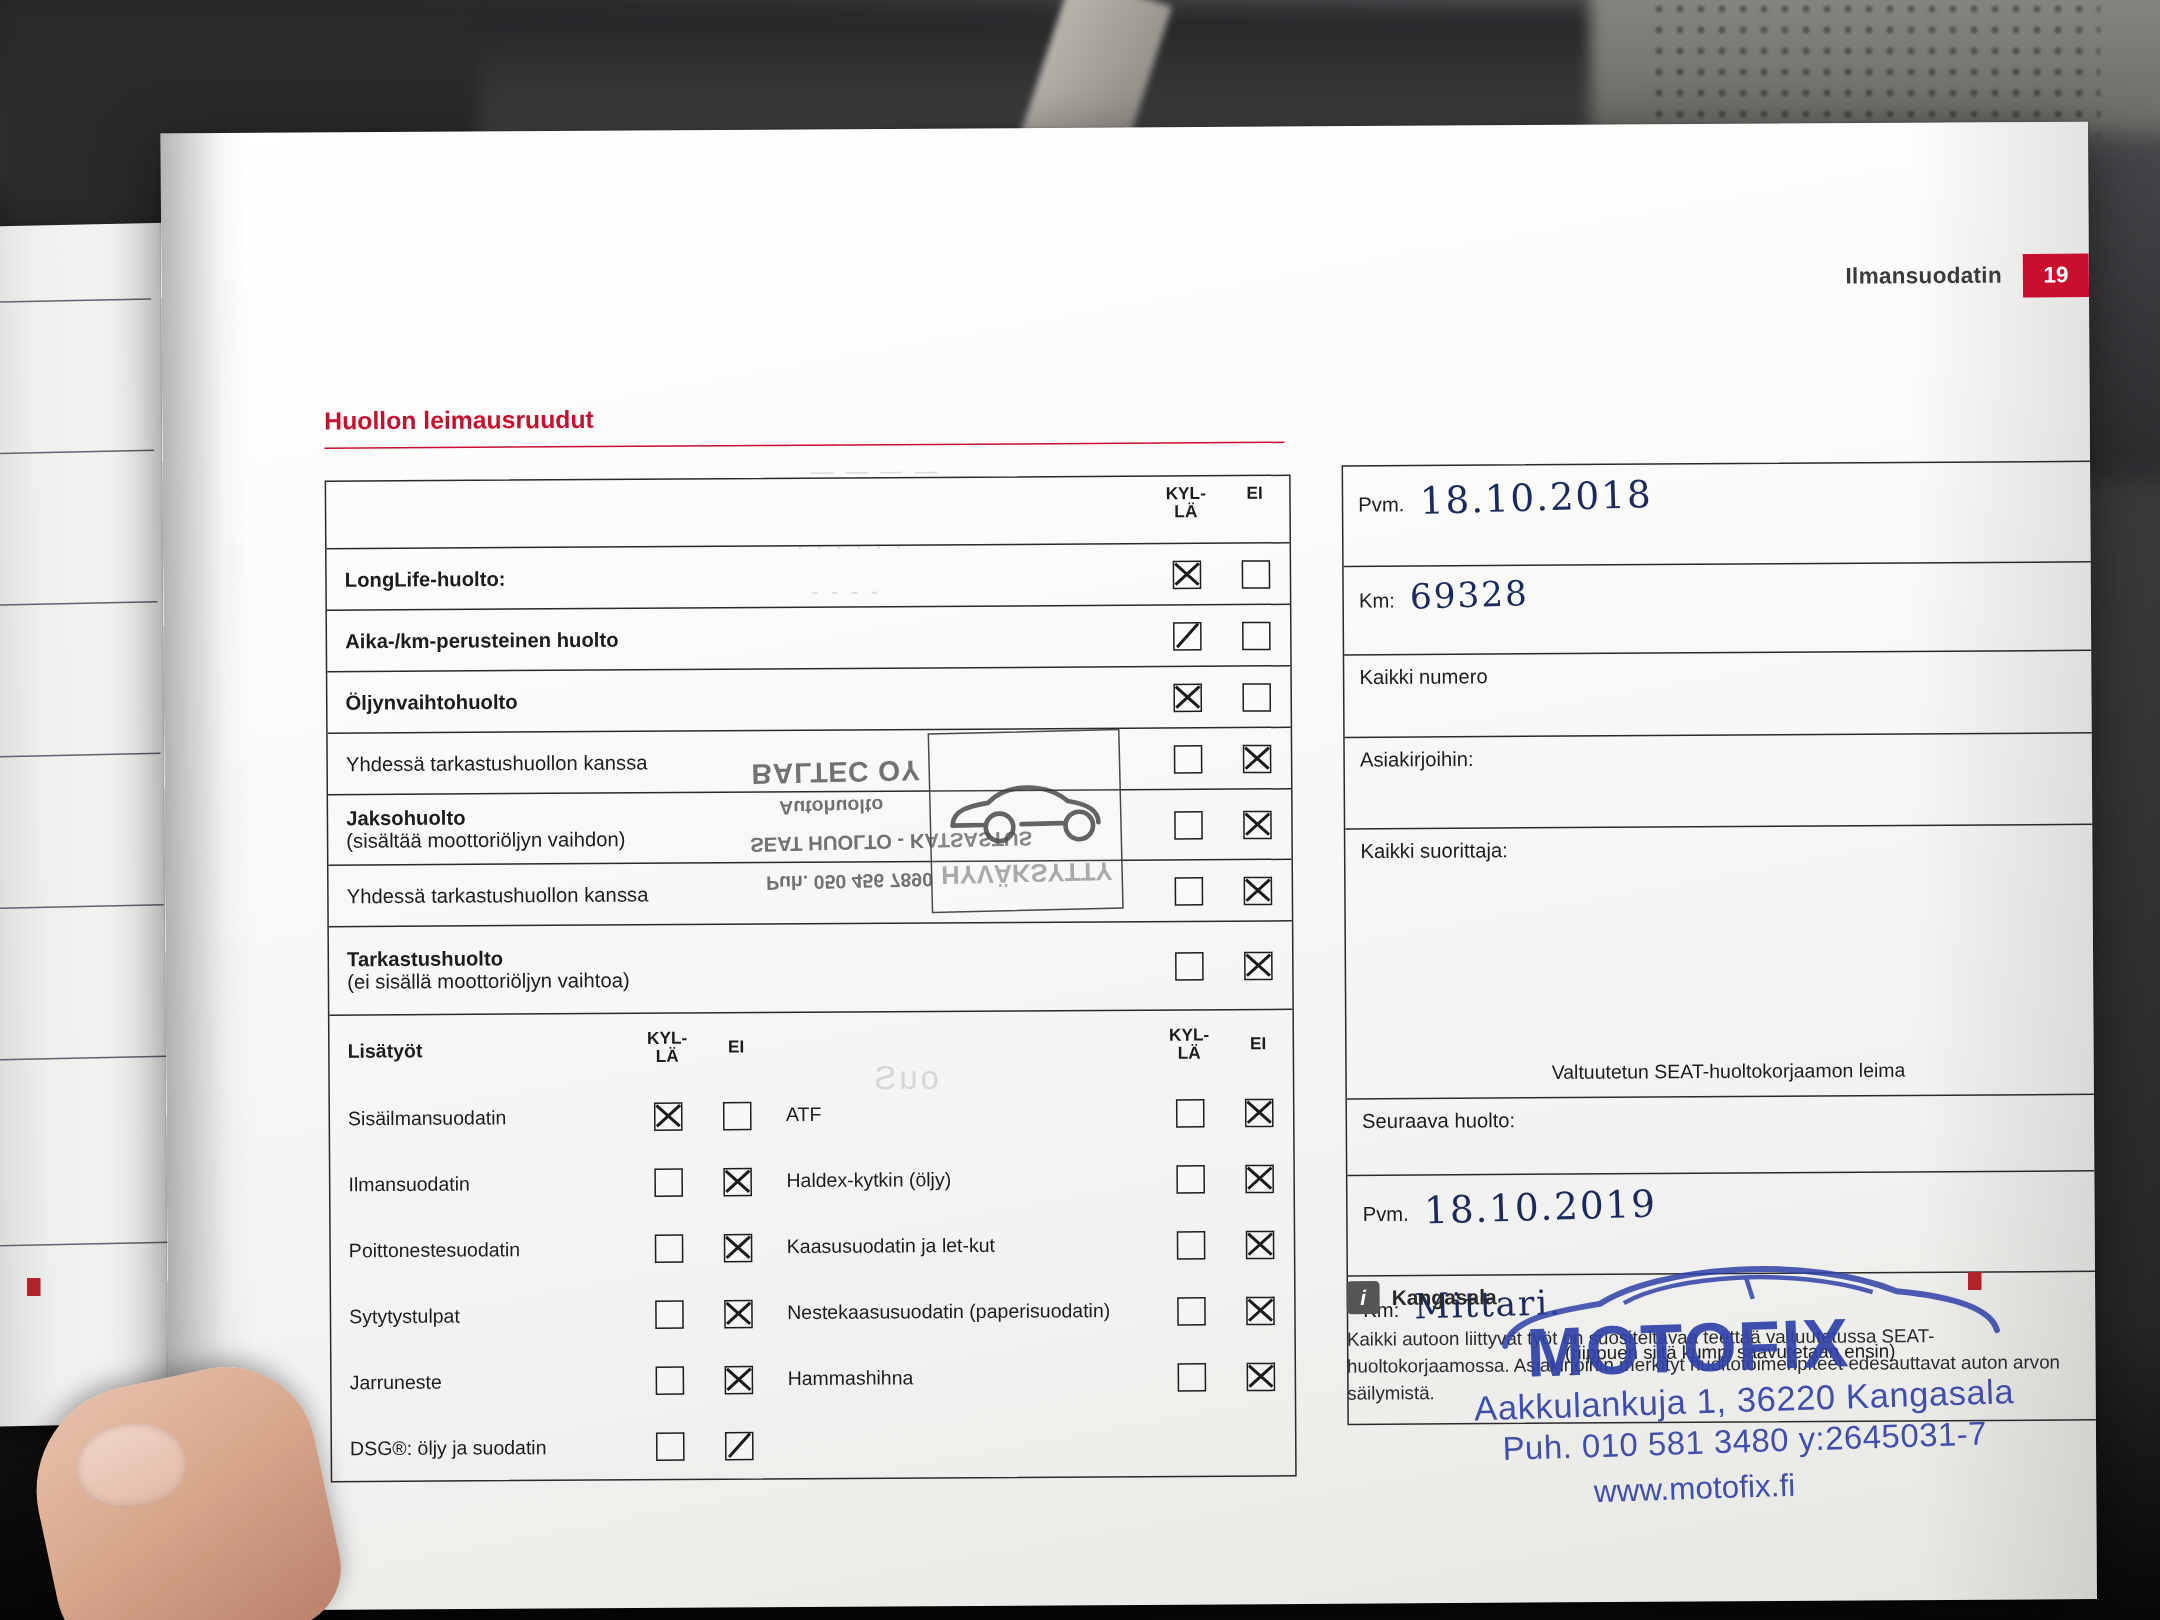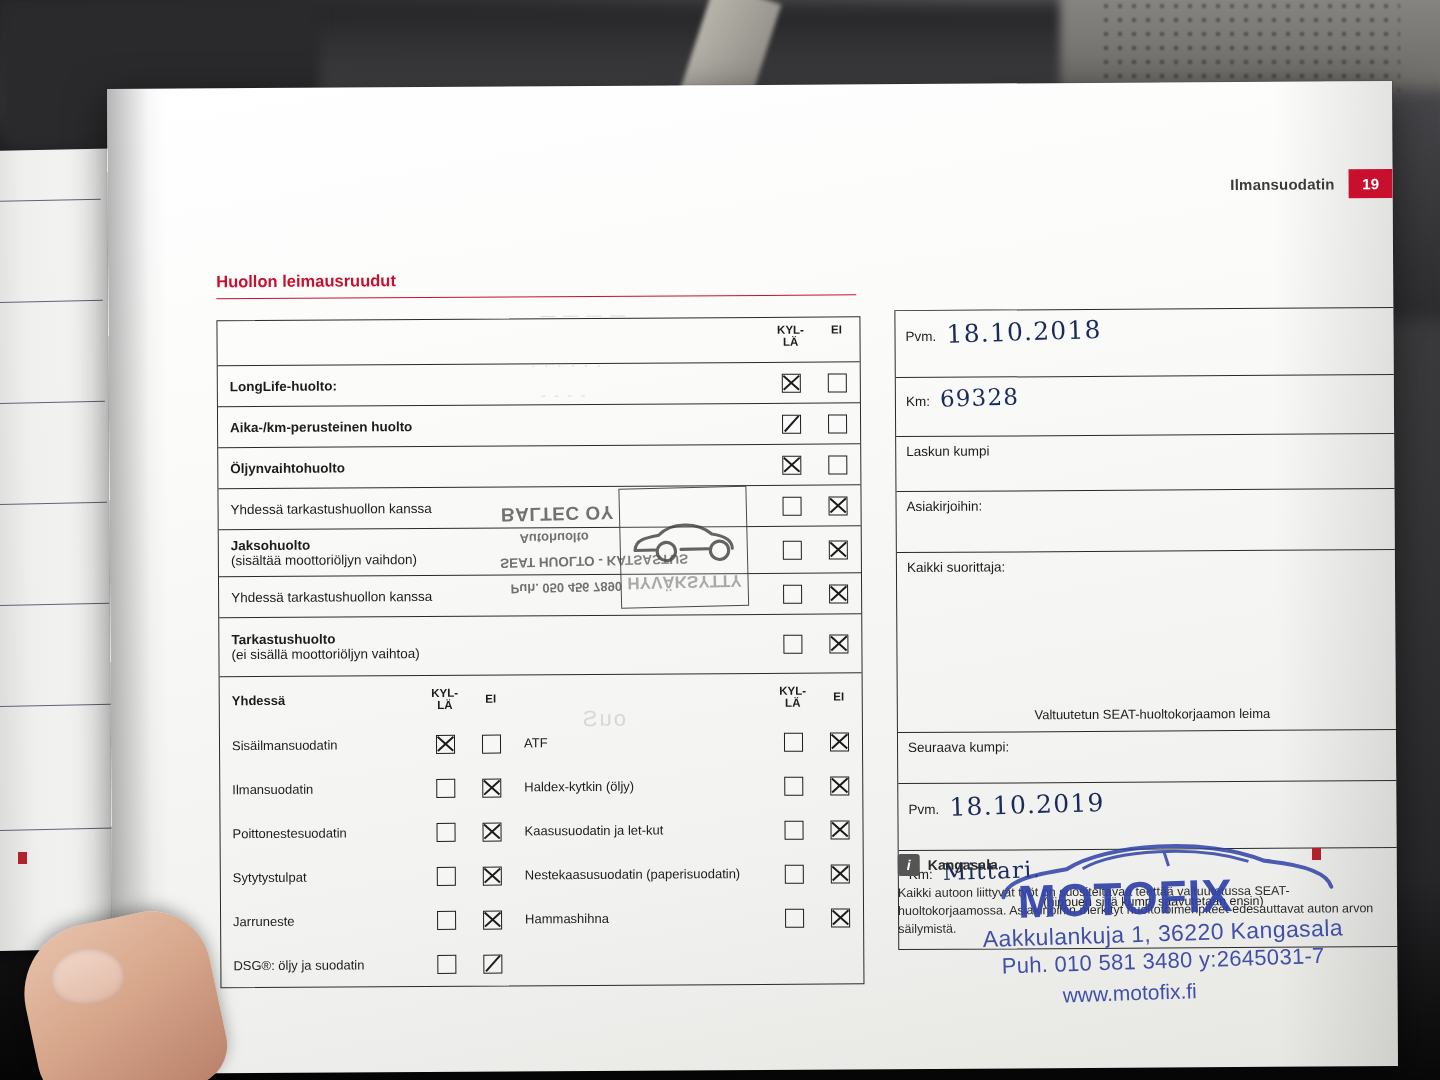--- a/index.html
+++ b/index.html
@@ -569,21 +569,21 @@
               <span class="chk"></span>
             </div>
           <div class="cellbox">
               <span class="chk x"></span>
             </div>
         </div>
 
         <div class="extras">
           <div class="erow" style="min-height:46px;">
             <div class="ename">
-                <b>Yhdessä</b>
+                <b>Lisätyöt</b>
               </div>
             <div class="cellbox ehdr">
               <span>
                 <span>KYL-</span><br>
                 <span>LÄ</span>
               </span>
             </div>
             <div class="cellbox ehdr">EI</div>
             <div class="ename2"></div>
             <div class="cellbox ehdr">
@@ -718,31 +718,31 @@
             <span class="hand">18.10.2018</span>
           </div>
         </div>
         <div class="rrow" style="height:44px;">
           <div class="inline-row">
             <span class="label">Km:</span>
             <span class="hand k">69328</span>
           </div>
         </div>
         <div class="rrow" style="height:40px;">
-          <span class="label">Laskun kumpi</span>
+          <span class="label">Kaikki numero</span>
         </div>
         <div class="rrow" style="height:46px;">
           <span class="label">Asiakirjoihin:</span>
         </div>
         <div class="rrow big">
           <span class="label">Kaikki suorittaja:</span>
           <div class="centered">Valtuutetun SEAT-huoltokorjaamon leima</div>
         </div>
         <div class="rrow" style="height:36px;">
-          <span class="label">Seuraava kumpi:</span>
+          <span class="label">Seuraava huolto:</span>
         </div>
         <div class="rrow" style="height:52px;">
           <div class="inline-row">
             <span class="label">Pvm.</span>
             <span class="hand">18.10.2019</span>
           </div>
         </div>
         <div class="rrow" style="height:84px;">
           <div class="inline-row">
             <span class="label">Km:</span>

